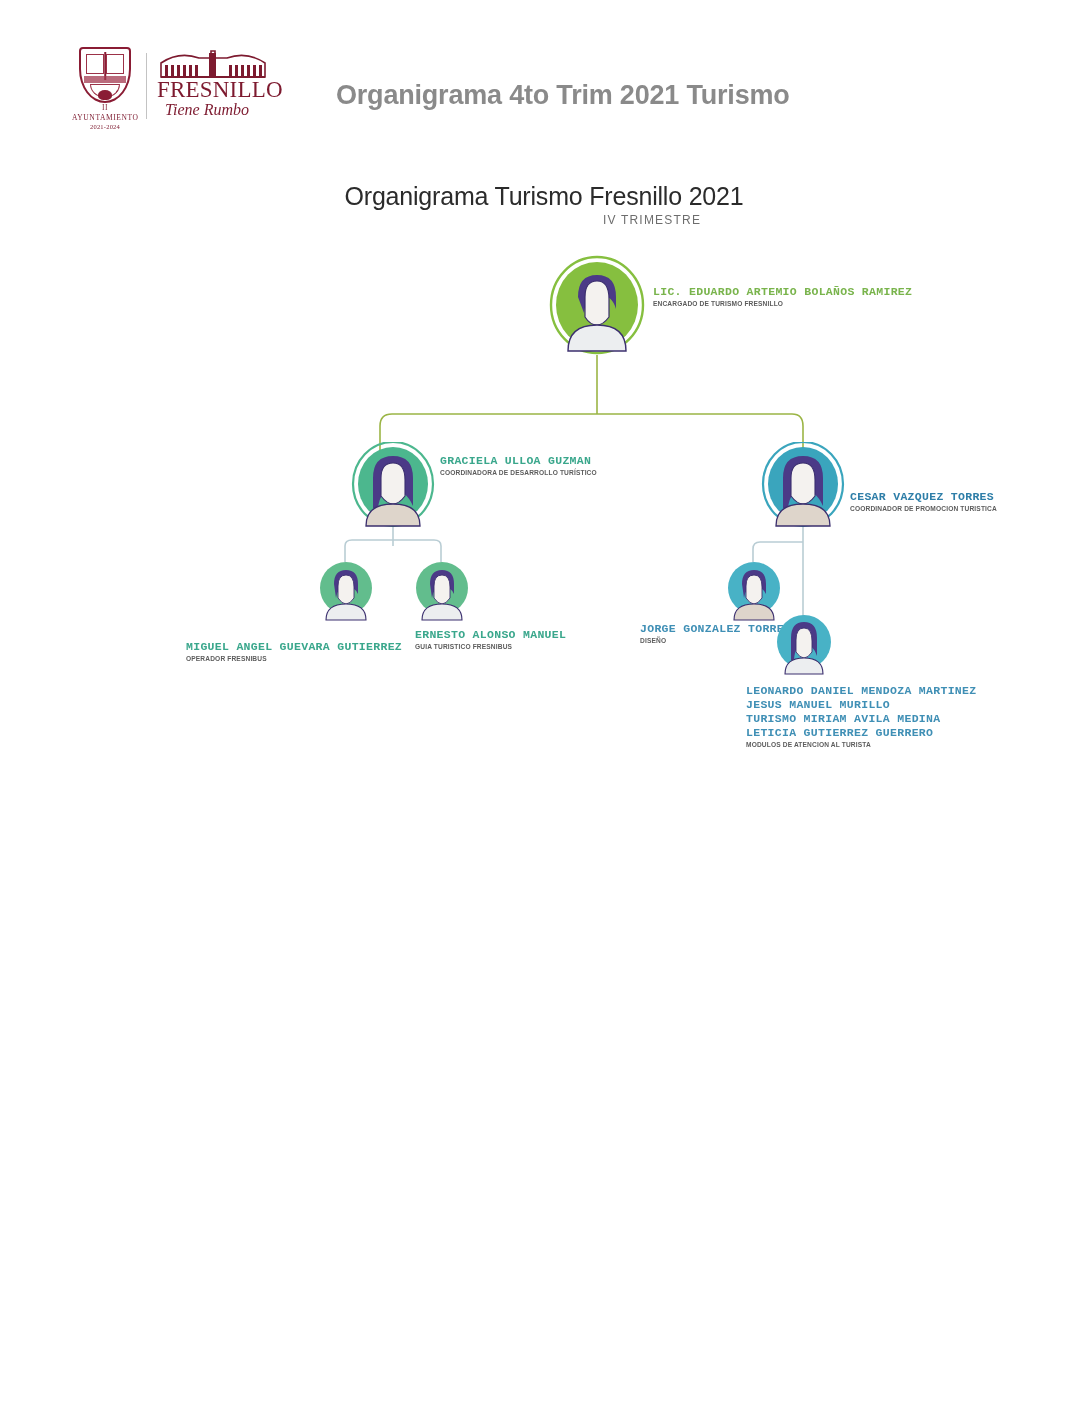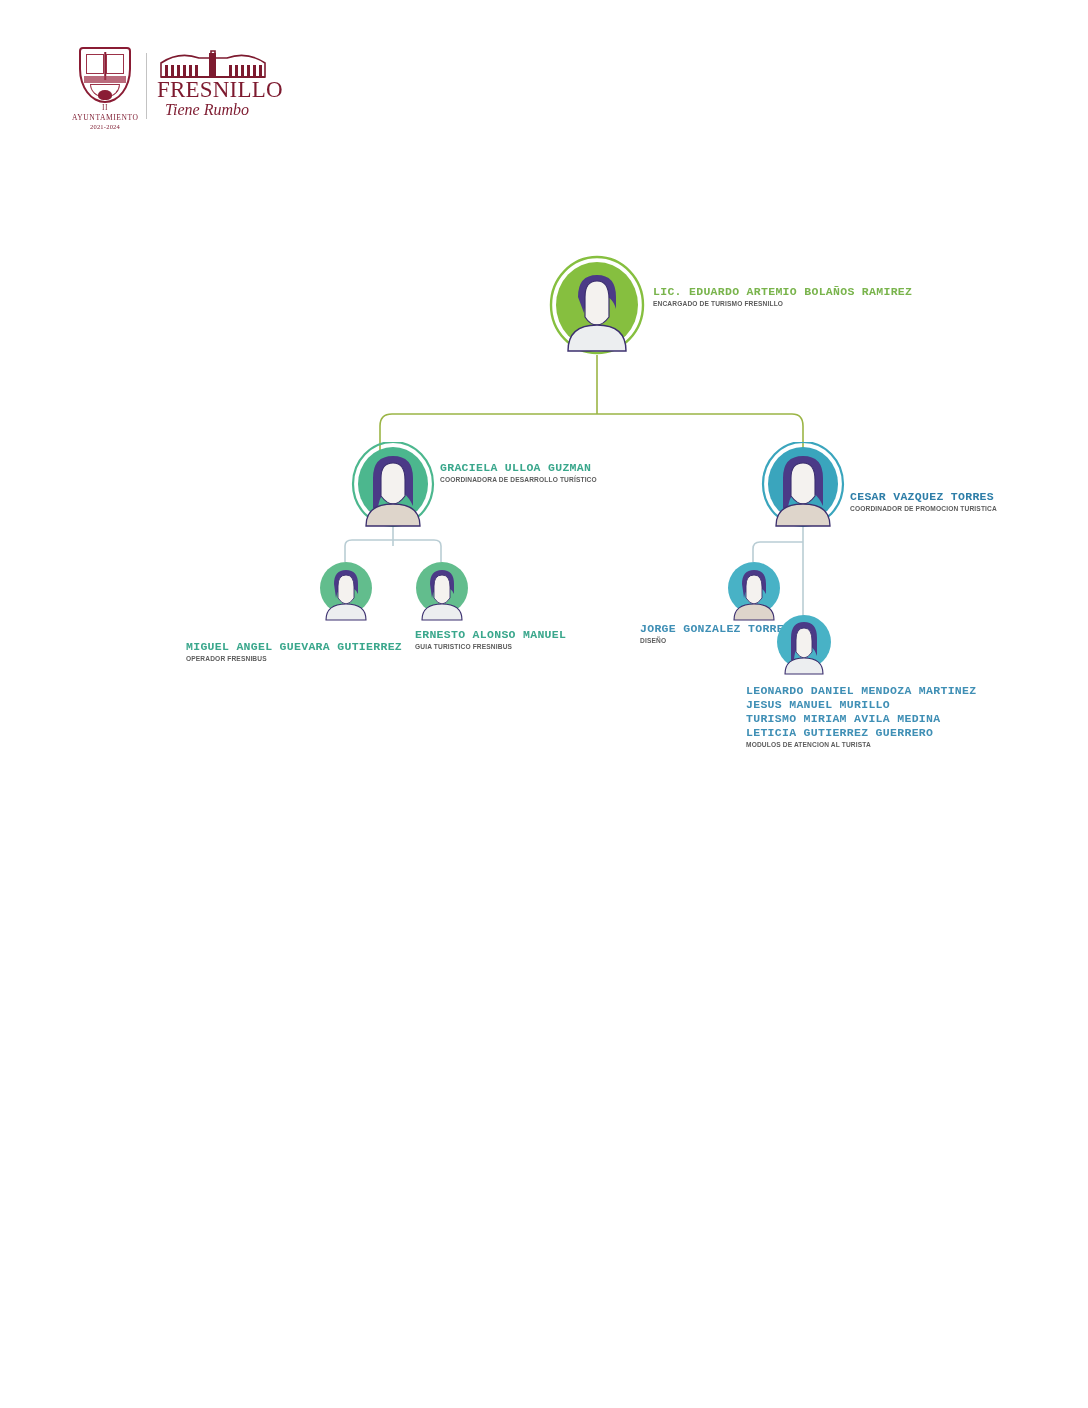--- a/index.html
+++ b/index.html
@@ -152,24 +152,27 @@
             <rect x="94" y="16" width="3" height="12"></rect>
               <rect x="100" y="16" width="3" height="12"></rect>
             <rect x="2" y="27" width="104" height="2"></rect>
           </g>
         </svg>
         <div class="brand-name">FRESNILLO</div>
         <div class="brand-sub">Tiene Rumbo</div>
       </div>
     </div>
 
+    <div class="doc-title">Organigrama 4to Trim 2021 Turismo</div>
   </div>
 
   <div class="chart">
 
+    <div class="chart-title">Organigrama Turismo Fresnillo 2021</div>
+    <div class="chart-sub"><span>IV TRIMESTRE</span></div>
 
     <svg class="links" viewBox="0 0 1088 640">
 
       <path d="M597 205 L597 264" fill="none" stroke="#9bb545" stroke-width="1.6"></path>
       <path d="M380 276 L380 320" fill="none" stroke="#9bb545" stroke-width="1.6"></path>
       <path d="M803 276 L803 320" fill="none" stroke="#9bb545" stroke-width="1.6"></path>
       <path d="M380 276 Q380 264 392 264 L792 264 Q803 264 803 276" fill="none" stroke="#9bb545" stroke-width="1.6"></path>
 
       <path d="M393 372 L393 396" fill="none" stroke="#b9cdd4" stroke-width="1.6"></path>
       <path d="M345 396 Q345 390 352 390 L434 390 Q441 390 441 396" fill="none" stroke="#b9cdd4" stroke-width="1.6"></path>
@@ -200,21 +203,21 @@
     <div class="node" style="left:336px;top:292px;">
       <div class="avatar">
         <svg width="114" height="86" viewBox="0 0 114 86">
           <ellipse cx="57" cy="42" rx="40" ry="42" fill="none" stroke="#4cb78e" stroke-width="2.2"></ellipse>
           <ellipse cx="57" cy="42" rx="35" ry="37" fill="#4cb78e"></ellipse>
           <path d="M37 36 Q37 14 57 14 Q77 14 77 36 L77 64 Q70 48 57 48 Q44 48 42 66 L37 66 Z" fill="#4b3a87"></path>
           <path d="M45 36 Q45 21 57 21 Q69 21 69 38 L69 54 Q63 62 57 62 Q51 62 45 54 Z" fill="#f4f2ef" stroke="#3b2f6e" stroke-width="1.1"></path>
           <path d="M30 84 Q30 62 57 62 Q84 62 84 84 Z" fill="#ded5cb" stroke="#3b2f6e" stroke-width="1.3"></path>
         </svg>
       </div>
-      <div class="label teal" style="left:104px;top:19px;">
+      <div class="label teal" style="left:104px;top:12px;">
         <div class="nm">GRACIELA ULLOA GUZMAN</div>
         <div class="rl">COORDINADORA DE DESARROLLO TURÍSTICO</div>
       </div>
     </div>
 
     <div class="node" style="left:746px;top:292px;">
       <div class="avatar">
         <svg width="114" height="86" viewBox="0 0 114 86">
           <ellipse cx="57" cy="42" rx="40" ry="42" fill="none" stroke="#3aa5bd" stroke-width="2.2"></ellipse>
           <ellipse cx="57" cy="42" rx="35" ry="37" fill="#3aa5bd"></ellipse>

